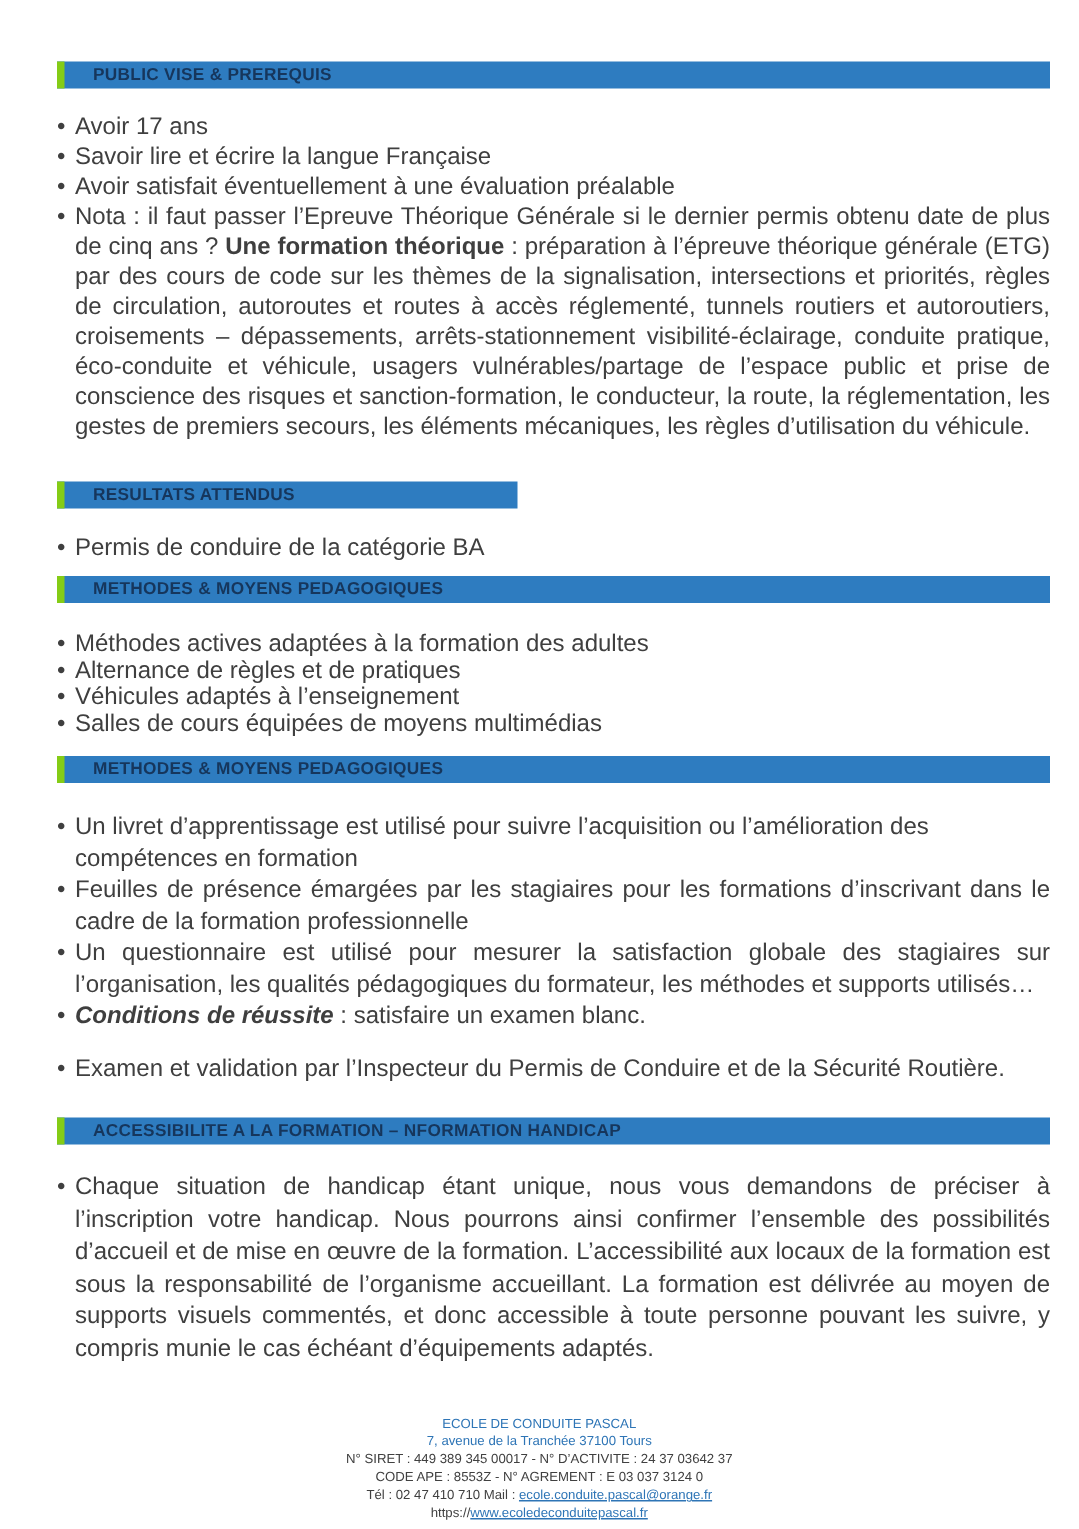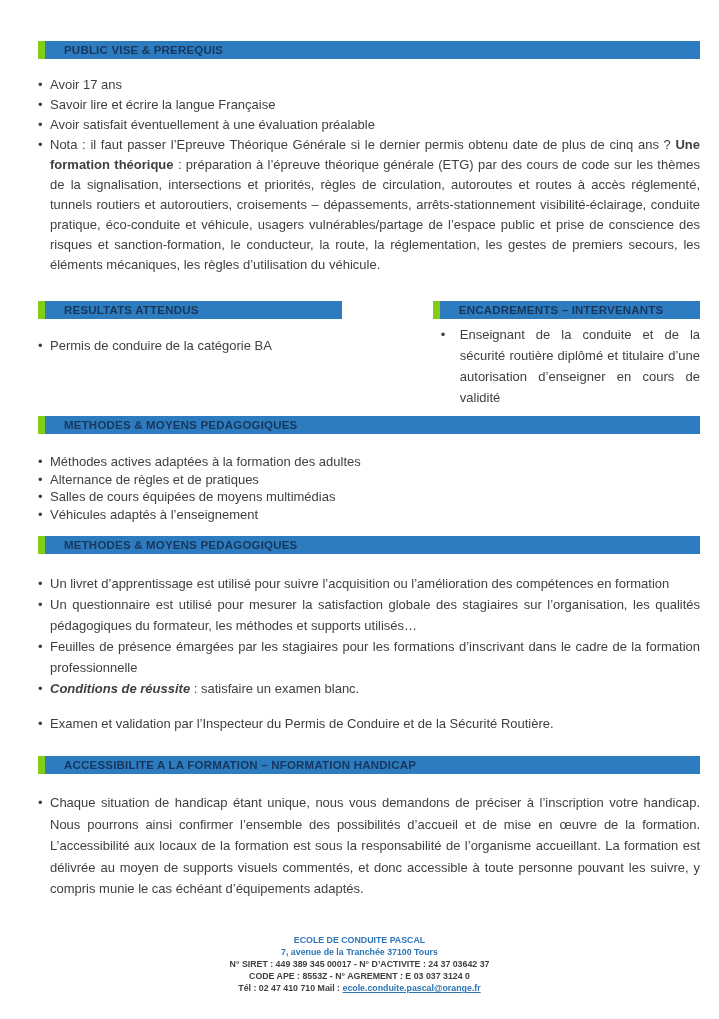--- a/index.html
+++ b/index.html
@@ -11,38 +11,38 @@
     background: #ffffff;
     font-family: "Liberation Sans", sans-serif;
     color: #3f3f3f;
     overflow: hidden;
   }
   .content { padding: 41px 19px 0 38px; }
 
   
   .bar {
     background: #2e7cc0;
-    border-left: 7px solid #84cc16;
+    border-left: 5px solid #84cc16;
     color: #16365c;
     font-weight: bold;
     font-size: 11.5px;
     line-height: 18px;
     height: 18px;
     padding-left: 19px;
     letter-spacing: 0.2px;
     white-space: nowrap;
     overflow: hidden;
   }
 
   
   ul.blist { list-style: none; }
   ul.blist li {
     position: relative;
     padding-left: 12px;
-    font-size: 13px;
+    font-size: 16px;
     color: #3f3f3f;
   }
   ul.blist li::before {
     content: "\2022";
     position: absolute;
     left: 0;
     top: 0;
   }
   .lh20 li { line-height: 20px; }
   .lh17 li { line-height: 17.5px; }
@@ -70,26 +70,26 @@
   .sanction-bar { margin-top: 16px; }
   .sanction-list { margin-top: 15px; }
   .acc-bar { margin-top: 22px; }
   .acc-list { margin-top: 18px; }
   .acc-list li { line-height: 21.6px; font-size: 12px; }
 
   
   .footer {
     position: absolute;
     left: 0;
-    bottom: 24px;
+    bottom: 4px;
     width: 100%;
     text-align: center;
     font-size: 8.8px;
     line-height: 11.9px;
-    font-weight: bold;
+    font-weight: normal;
     color: #404040;
   }
   .footer .blue { color: #2e75b6; }
   .footer a {
     color: #2e75b6;
     text-decoration: underline;
     cursor: pointer;
   }
 </style>
 </head>
@@ -106,55 +106,50 @@
       <li class="just nota"><span>Nota : il faut passer l’Epreuve Théorique Générale si le dernier permis obtenu date de plus de cinq ans ? </span><span class="b">Une formation théorique</span><span> : préparation à l’épreuve théorique générale (ETG) par des cours de code sur les thèmes de la signalisation, intersections et priorités, règles de circulation, autoroutes et routes à accès réglementé, tunnels routiers et autoroutiers, croisements – dépassements, arrêts-stationnement visibilité-éclairage, conduite pratique, éco-conduite et véhicule, usagers vulnérables/partage de l’espace public et prise de conscience des risques et sanction-formation, le conducteur, la route, la réglementation, les gestes de premiers secours, les éléments mécaniques, les règles d’utilisation du véhicule.</span></li>
     </ul>
 
     <div class="twocol">
       <div class="col-left">
         <div class="bar">RESULTATS ATTENDUS</div>
         <ul class="blist lh20">
           <li>Permis de conduire de la catégorie BA</li>
         </ul>
       </div>
-      <div class="col-right">
-        <div class="bar">ENCADREMENTS – INTERVENANTS</div>
-        <ul class="blist just">
-          <li>Enseignant de la conduite et de la sécurité routière diplômé et titulaire d’une autorisation d’enseigner en cours de validité</li>
-        </ul>
-      </div>
     </div>
 
     <div class="bar m1-bar">METHODES &amp; MOYENS PEDAGOGIQUES</div>
     <ul class="blist lh17 m1-list">
       <li>Méthodes actives adaptées à la formation des adultes</li>
       <li>Alternance de règles et de pratiques</li>
+      <li>Véhicules adaptés à l’enseignement</li>
       <li>Salles de cours équipées de moyens  multimédias</li>
-      <li>Véhicules adaptés à l’enseignement</li>
     </ul>
 
     <div class="bar m2-bar">METHODES &amp; MOYENS PEDAGOGIQUES</div>
     <ul class="blist lh21 m2-list">
       <li>Un livret d’apprentissage est utilisé pour suivre l’acquisition ou l’amélioration des compétences en formation</li>
+      <li class="just">Feuilles de présence émargées par les stagiaires pour les formations d’inscrivant dans le cadre de la formation professionnelle</li>
       <li class="just">Un questionnaire est utilisé pour mesurer la satisfaction globale des stagiaires sur l’organisation, les qualités pédagogiques du formateur, les méthodes et supports utilisés…</li>
-      <li class="just">Feuilles de présence émargées par les stagiaires pour les formations d’inscrivant dans le cadre de la formation professionnelle</li>
       <li><span class="bi">Conditions de réussite</span><span> : satisfaire un examen blanc.</span></li>
     </ul>
 
     <ul class="blist lh20 sanction-list">
       <li>Examen et validation par l’Inspecteur du Permis de Conduire et de la Sécurité Routière.</li>
     </ul>
 
     <div class="bar acc-bar">ACCESSIBILITE A LA FORMATION – NFORMATION HANDICAP</div>
     <ul class="blist acc-list just">
       <li>Chaque situation de handicap étant unique, nous vous demandons de préciser à l’inscription votre handicap. Nous pourrons ainsi confirmer l’ensemble des possibilités d’accueil et de mise en œuvre de la formation. L’accessibilité aux locaux de la formation est sous la responsabilité de l’organisme accueillant. La formation est délivrée au moyen de supports visuels commentés, et donc accessible à toute personne pouvant les suivre, y compris munie le cas échéant d’équipements adaptés.</li>
     </ul>
 
   </div>
 
   <div class="footer">
     <div class="blue">ECOLE DE CONDUITE PASCAL</div>
     <div class="blue">7, avenue de la Tranchée 37100 Tours</div>
     <div>N° SIRET : 449 389 345 00017 - N° D’ACTIVITE : 24 37 03642  37</div>
     <div>CODE APE : 8553Z - N° AGREMENT : E 03 037 3124 0</div>
     <div><span>Tél : 02 47 410 710 Mail : </span><a>ecole.conduite.pascal@orange.fr</a></div>
+    <div><span>https://</span><a>www.ecoledeconduitepascal.fr</a></div>
   </div>
 </div>
 
 </body></html>

